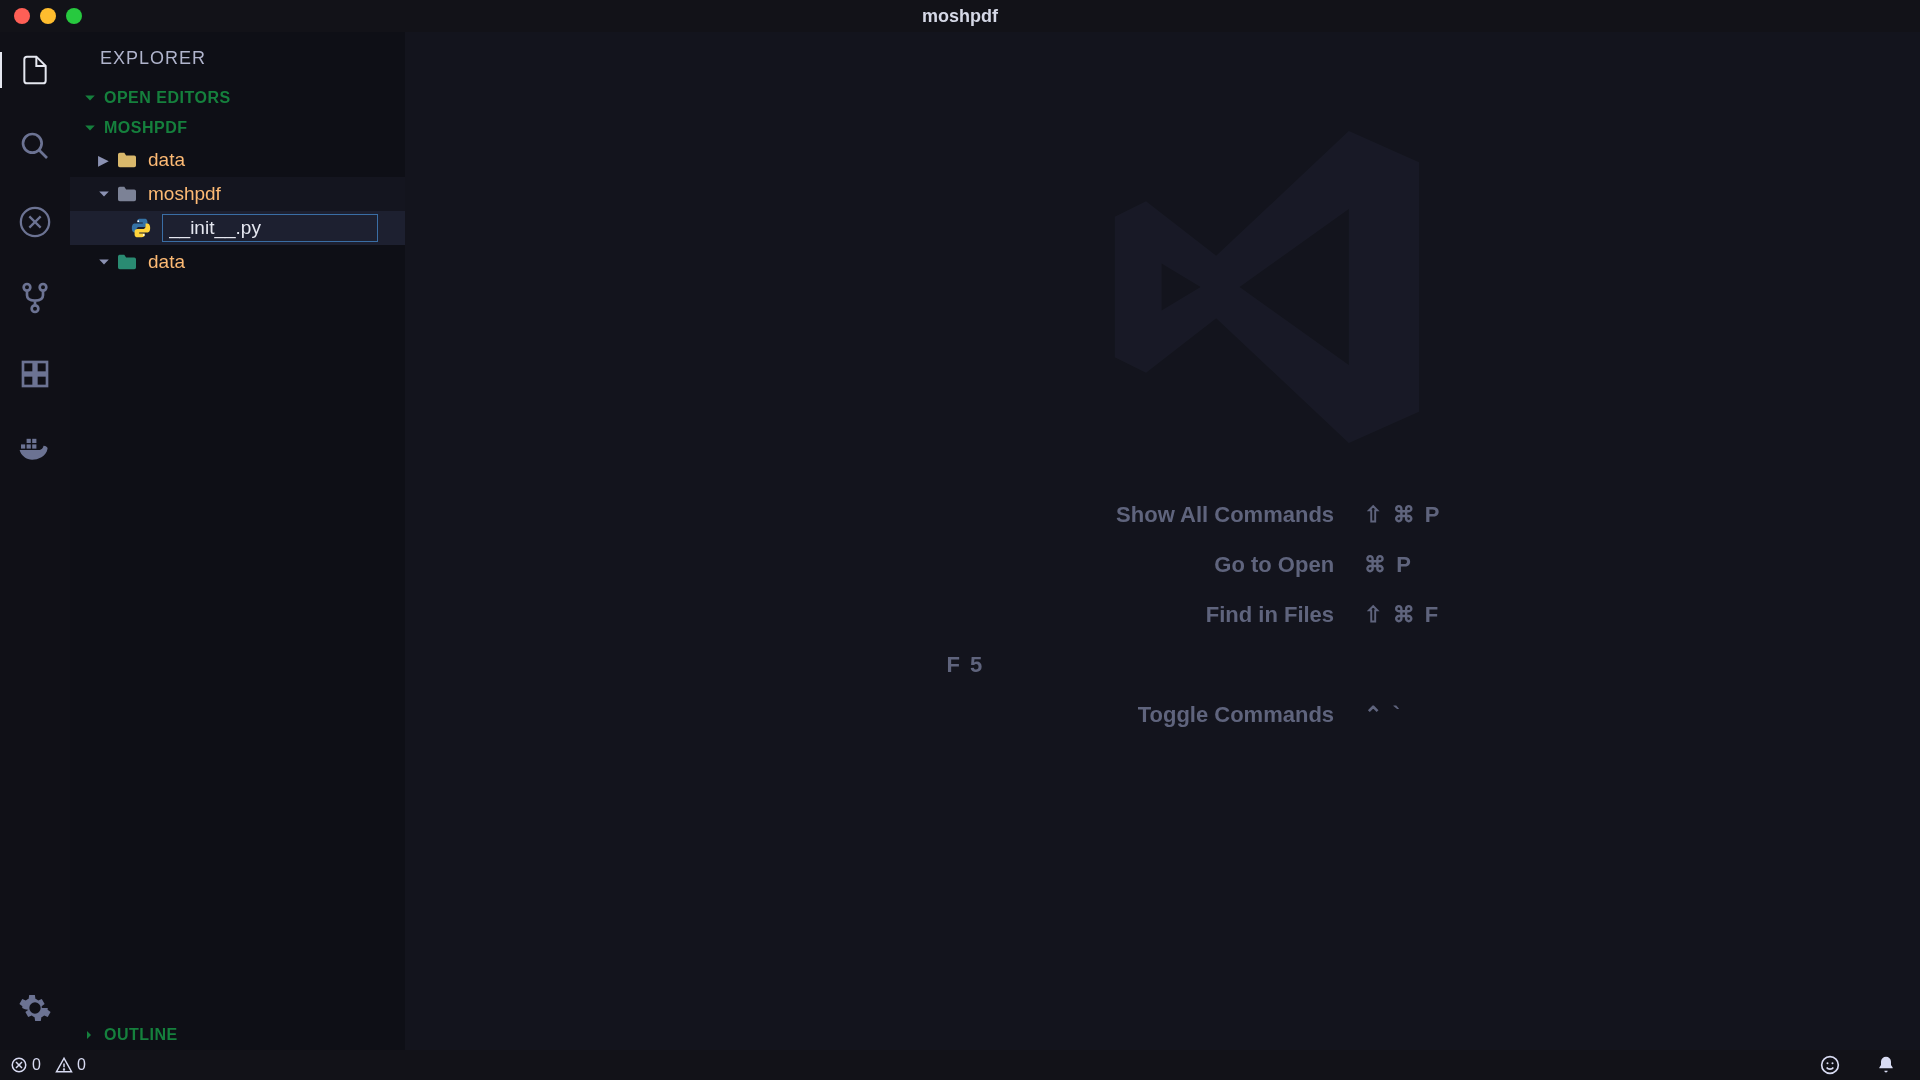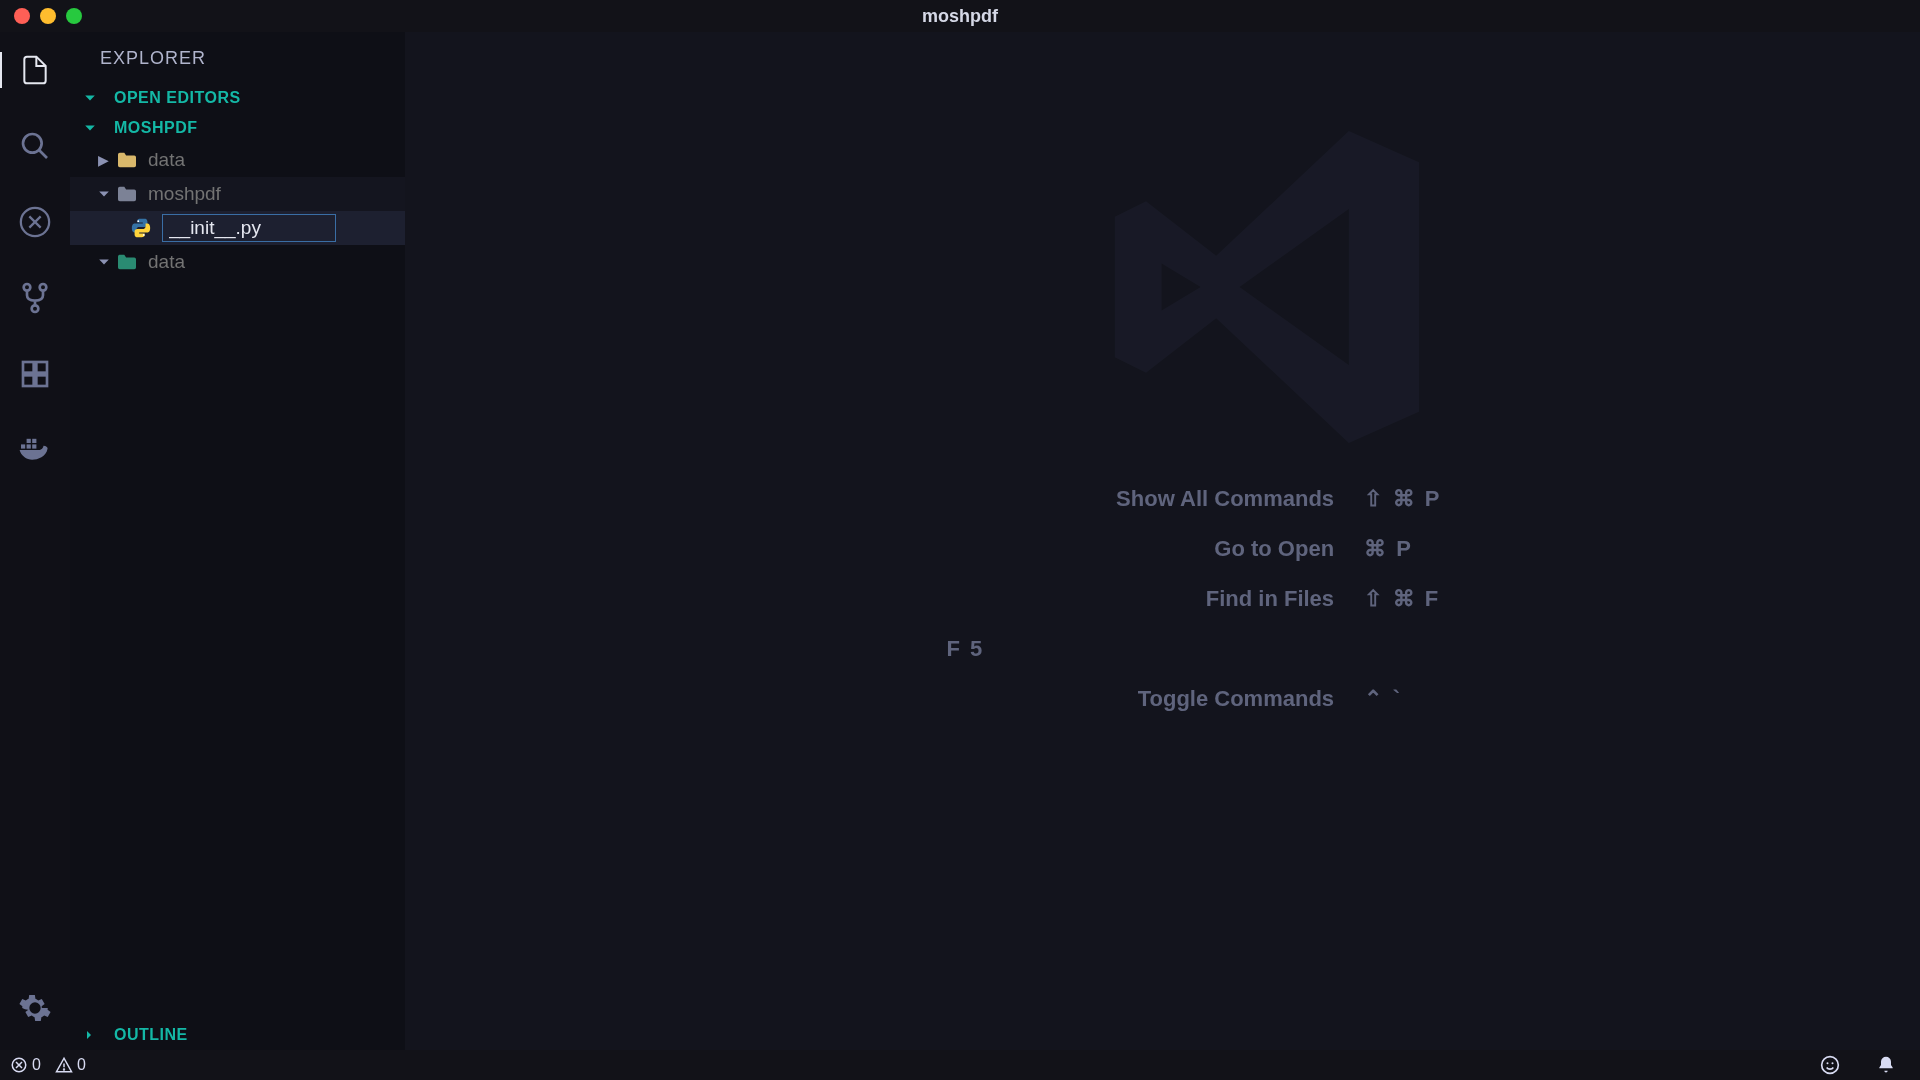--- a/index.html
+++ b/index.html
@@ -15,37 +15,37 @@
   
   .workbench { display: flex; height: calc(100% - 32px - 30px); }
   
   .activity-bar { width: 70px; background: #101017; display: flex; flex-direction: column; align-items: center; padding-top: 20px; gap: 40px; position: relative; }
   .activity-bar .bottom { position: absolute; bottom: 24px; }
   .ab-icon { width: 36px; height: 36px; display: flex; align-items: center; justify-content: center; color: #6c7393; cursor: pointer; }
   .ab-icon.active { color: #e5e7f0; border-left: 3px solid #e5e7f0; padding-left: 0; margin-left: -3px; width: 70px; }
   
   .sidebar { width: 335px; background: #0e0f16; display: flex; flex-direction: column; color: #c7cce0; }
   .sidebar-title { font-size: 18px; font-weight: 500; letter-spacing: 1px; padding: 16px 0 14px 30px; color: #b0b4cc; }
-  .section-header { display: flex; align-items: center; gap: 16px; font-size: 16px; font-weight: 800; letter-spacing: 0.5px; padding: 6px 0 6px 14px; color: #14b8a6; cursor: pointer; text-transform: uppercase; }
+  .section-header { display: flex; align-items: center; gap: 6px; font-size: 16px; font-weight: 800; letter-spacing: 0.5px; padding: 6px 0 6px 14px; color: #15803d; cursor: pointer; text-transform: uppercase; }
   .section-header .chev { width: 14px; display: inline-block; }
   
   .tree { font-size: 19px; }
   .tree-row { display: flex; align-items: center; height: 34px; cursor: pointer; }
   .tree-row.d1 { padding-left: 28px; }
   .tree-row.d2 { padding-left: 60px; }
   .tree-row.selected { background: #1d2030; }
   .tree-row.expanded-folder { background: #14151f; }
   .tree-row .chev { width: 18px; color: #8b92b3; font-size: 14px; }
   .tree-row .icon { width: 22px; height: 22px; margin-right: 10px; display: flex; align-items: center; justify-content: center; }
-  .tree-row .label { color: #737373; }
-  .rename-input { background: transparent; border: 1.5px solid #3a6ea5; color: #e5e7f0; font-size: 19px; padding: 2px 6px; width: 174px; outline: none; }
+  .tree-row .label { color: #fdba74; }
+  .rename-input { background: transparent; border: 1.5px solid #3a6ea5; color: #e5e7f0; font-size: 19px; padding: 2px 6px; width: 216px; outline: none; }
   
   .editor { flex: 1; background: #13141d; position: relative; display: flex; align-items: center; justify-content: center; }
   .watermark-logo { position: absolute; top: 60px; left: 50%; transform: translateX(-25%); opacity: 0.22; }
-  .shortcuts { position: absolute; top: 454px; width: 720px; left: 50%; transform: translateX(-30%); display: flex; flex-direction: column; gap: 24px; }
+  .shortcuts { position: absolute; top: 470px; width: 720px; left: 50%; transform: translateX(-30%); display: flex; flex-direction: column; gap: 24px; }
   .shortcut-row { display: flex; align-items: center; }
   .shortcut-label { flex: 0 0 58%; text-align: right; font-size: 22px; font-weight: 600; color: #5f647d; padding-right: 30px; }
   .shortcut-keys { flex: 1; font-size: 22px; font-weight: 600; color: #5f647d; letter-spacing: 2px; }
   
   .statusbar { height: 30px; background: #121218; display: flex; align-items: center; padding: 0 10px; color: #d8dbf2; font-size: 16px; }
   .status-item { display: flex; align-items: center; gap: 4px; margin-right: 14px; cursor: pointer; }
   .statusbar .right { margin-left: auto; display: flex; gap: 22px; }
   
   svg { display: block; }
 </style>

